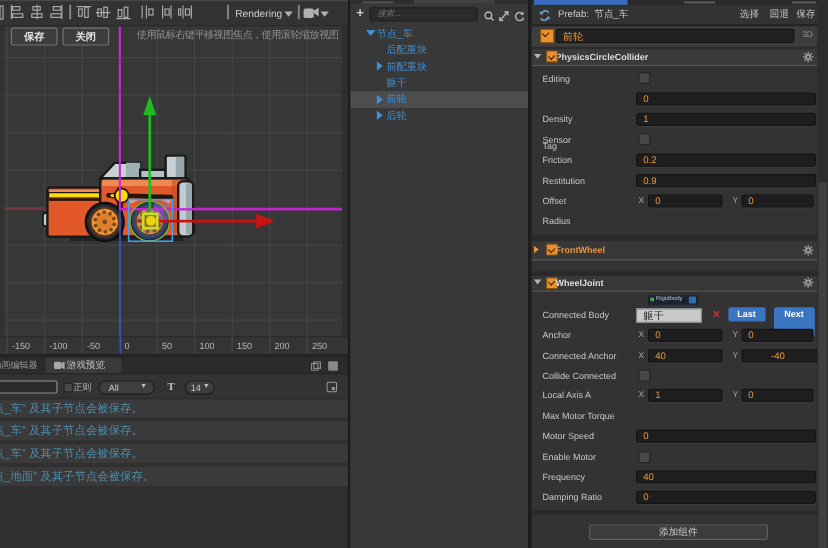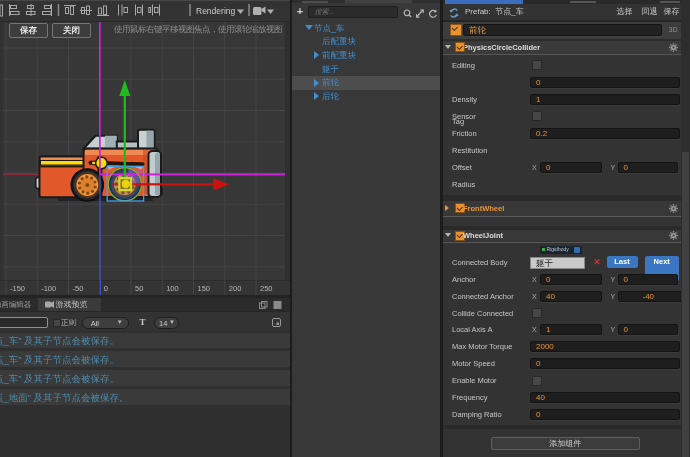--- a/index.html
+++ b/index.html
@@ -344,20 +344,21 @@
 <div class="cb" style="left:89px;top:60.0px;"></div>
 <div class="lbl" style="left:9px;top:77.5px;margin-top:39px;">Tag</div>
 <div class="inp" style="left:87px;top:76.5px;width:143px;">0</div>
 <div class="lbl" style="left:9px;top:94.5px;">Density</div>
 <div class="inp" style="left:87px;top:93.5px;width:143px;">1</div>
 <div class="lbl" style="left:9px;top:111.5px;">Sensor</div>
 <div class="cb" style="left:89px;top:111.0px;"></div>
 <div class="lbl" style="left:9px;top:128.5px;">Friction</div>
 <div class="inp" style="left:87px;top:127.5px;width:143px;">0.2</div>
 <div class="lbl" style="left:9px;top:145.5px;">Restitution</div>
+<div class="inp" style="left:87px;top:144.5px;width:143px;">0.9</div>
 <div class="lbl" style="left:9px;top:162.5px;">Offset</div>
 <div class="xl" style="left:89px;top:162.5px;">X</div>
 <div class="inp" style="left:97px;top:161.5px;width:55px;">0</div>
 <div class="xl" style="left:167.5px;top:162.5px;">Y</div>
 <div class="inp" style="left:174.5px;top:161.5px;width:53.5px;">0</div>
 <div class="lbl" style="left:9px;top:179.5px;">Radius</div>
 <div class="abs" style="left:0;top:195px;width:247px;height:5.5px;background:#2a2a2a;"></div>
 <div class="abs" style="left:0;top:200.5px;width:247px;height:15.8px;background:#383838;"></div>
 <div class="tri-r" style="left:2px;top:204.5px;border-left-color:#e8953c;"></div>
 <div class="ocb" style="left:11.5px;top:203.2px;width:8px;height:8px;">
@@ -426,21 +427,20 @@
 <div class="xl" style="left:167.5px;top:291.6px;">Y</div>
 <div class="inp" style="left:174.5px;top:290.6px;width:53.5px;padding-left:24px;">-40</div>
 <div class="lbl" style="left:9px;top:308.5px;">Collide Connected</div>
 <div class="cb" style="left:89px;top:308.0px;"></div>
 <div class="lbl" style="left:9px;top:325.4px;">Local Axis A</div>
 <div class="xl" style="left:89px;top:325.4px;">X</div>
 <div class="inp" style="left:97px;top:324.4px;width:55px;">1</div>
 <div class="xl" style="left:167.5px;top:325.4px;">Y</div>
 <div class="inp" style="left:174.5px;top:324.4px;width:53.5px;">0</div>
 <div class="lbl" style="left:9px;top:342.3px;">Max Motor Torque</div>
-<div class="inp" style="left:87px;top:341.3px;width:143px;">2000</div>
 <div class="lbl" style="left:9px;top:359.2px;">Motor Speed</div>
 <div class="inp" style="left:87px;top:358.2px;width:143px;">0</div>
 <div class="lbl" style="left:9px;top:376.1px;">Enable Motor</div>
 <div class="cb" style="left:89px;top:375.6px;"></div>
 <div class="lbl" style="left:9px;top:393.0px;">Frequency</div>
 <div class="inp" style="left:87px;top:392.0px;width:143px;">40</div>
 <div class="lbl" style="left:9px;top:409.9px;">Damping Ratio</div>
 <div class="inp" style="left:87px;top:408.9px;width:143px;">0</div>
 <div class="abs" style="left:0;top:425px;width:247px;height:4px;background:#2a2a2a;"></div>
 <div class="abs" style="left:47.5px;top:437px;width:147.5px;height:11px;background:#3c3c3c;border:1px solid #5f5f5f;border-radius:2px;color:#cfcfcf;font-size:8px;text-align:center;line-height:11px;">添加组件</div>

